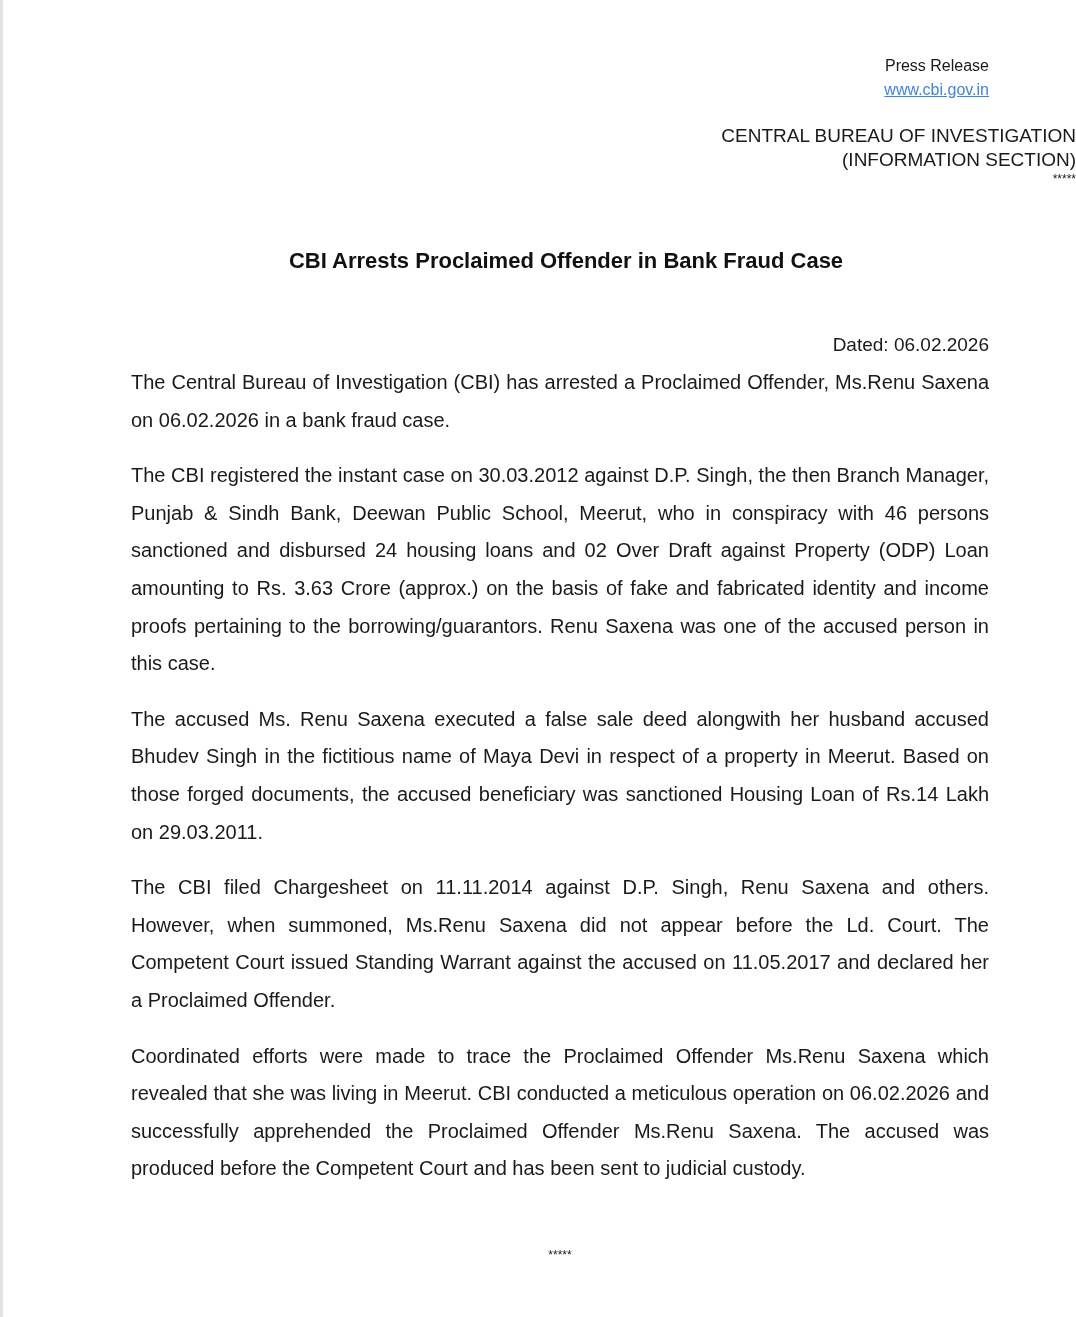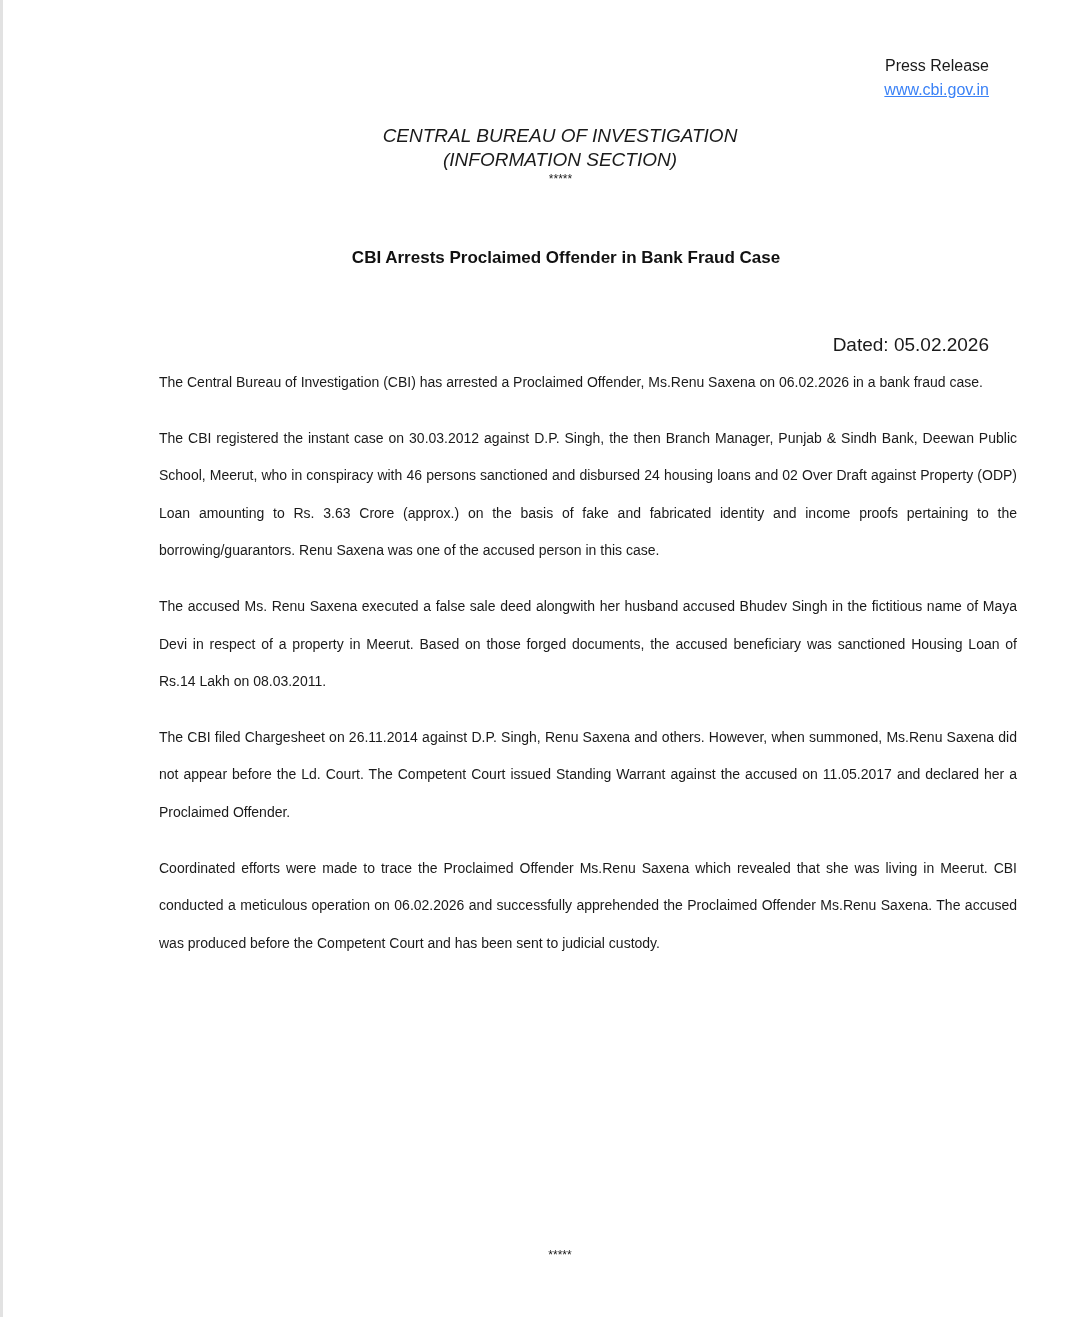--- a/index.html
+++ b/index.html
@@ -31,56 +31,54 @@
     }
     .header-right .link {
       color: #3b82f6;
       text-decoration: underline;
       cursor: pointer;
     }
     .org {
       position: absolute;
       left: 0; right: 0;
       top: 124px;
-      text-align: center;
+      text-align: right;
       font-size: 19px;
       line-height: 24px;
       padding-left: 44px;
-      font-style: italic;
     }
     .org .stars {
       font-size: 12px;
       line-height: 14px;
     }
     .title {
       position: absolute;
       left: 0; right: 0;
       top: 248px;
       text-align: center;
-      font-size: 17px;
+      font-size: 22px;
       font-weight: bold;
       padding-left: 56px;
       color: #111;
     }
     .dated {
       position: absolute;
       right: 87px;
       top: 334px;
       font-size: 19px;
       text-align: right;
     }
     .body-text {
       position: absolute;
       left: 131px;
       width: 858px;
       top: 364px;
-      font-size: 14px;
+      font-size: 20px;
       line-height: 37.6px;
       text-align: justify;
-      margin-left: 28px;
     }
     .body-text p {
       margin: 0 0 18px 0;
     }
     .end-stars {
       position: absolute;
       left: 0; right: 0;
       top: 1248px;
       text-align: center;
       font-size: 12px;
@@ -98,23 +96,23 @@
 </div>
 
 <div class="org">
   <div>CENTRAL BUREAU OF INVESTIGATION</div>
   <div>(INFORMATION SECTION)</div>
   <div class="stars">*****</div>
 </div>
 
 <div class="title">CBI Arrests Proclaimed Offender in Bank Fraud Case</div>
 
-<div class="dated">Dated: 05.02.2026</div>
+<div class="dated">Dated: 06.02.2026</div>
 
 <div class="body-text">
   <p>The Central Bureau of Investigation (CBI) has arrested a Proclaimed Offender, Ms.Renu Saxena on 06.02.2026 in a bank fraud case.</p>
   <p>The CBI registered the instant case  on 30.03.2012 against D.P. Singh, the then Branch Manager, Punjab &amp; Sindh Bank, Deewan Public School, Meerut, who in conspiracy with 46 persons sanctioned and disbursed 24 housing loans and 02 Over Draft against Property (ODP) Loan amounting to Rs. 3.63 Crore (approx.) on the basis of fake and fabricated identity and income proofs pertaining to the borrowing/guarantors. Renu Saxena was one of the accused person in this case.</p>
-  <p>The accused Ms. Renu Saxena executed a false sale deed alongwith her husband accused Bhudev Singh in the fictitious name of Maya Devi in respect of a  property in Meerut. Based on those forged documents, the accused beneficiary was sanctioned Housing Loan of Rs.14 Lakh on 08.03.2011.</p>
-  <p>The CBI filed Chargesheet on 26.11.2014 against D.P. Singh, Renu Saxena and others. However, when summoned, Ms.Renu Saxena did not appear before the Ld. Court. The Competent Court issued Standing Warrant against the accused on 11.05.2017 and declared her a Proclaimed Offender.</p>
+  <p>The accused Ms. Renu Saxena executed a false sale deed alongwith her husband accused Bhudev Singh in the fictitious name of Maya Devi in respect of a  property in Meerut. Based on those forged documents, the accused beneficiary was sanctioned Housing Loan of Rs.14 Lakh on 29.03.2011.</p>
+  <p>The CBI filed Chargesheet on 11.11.2014 against D.P. Singh, Renu Saxena and others. However, when summoned, Ms.Renu Saxena did not appear before the Ld. Court. The Competent Court issued Standing Warrant against the accused on 11.05.2017 and declared her a Proclaimed Offender.</p>
   <p>Coordinated efforts were made to trace the Proclaimed Offender Ms.Renu Saxena which revealed that she was living in Meerut. CBI conducted a meticulous operation on 06.02.2026 and successfully apprehended the Proclaimed Offender Ms.Renu Saxena. The accused was produced before the Competent Court and has been sent to judicial custody.</p>
 </div>
 
 <div class="end-stars">*****</div>
 
 </body></html>

